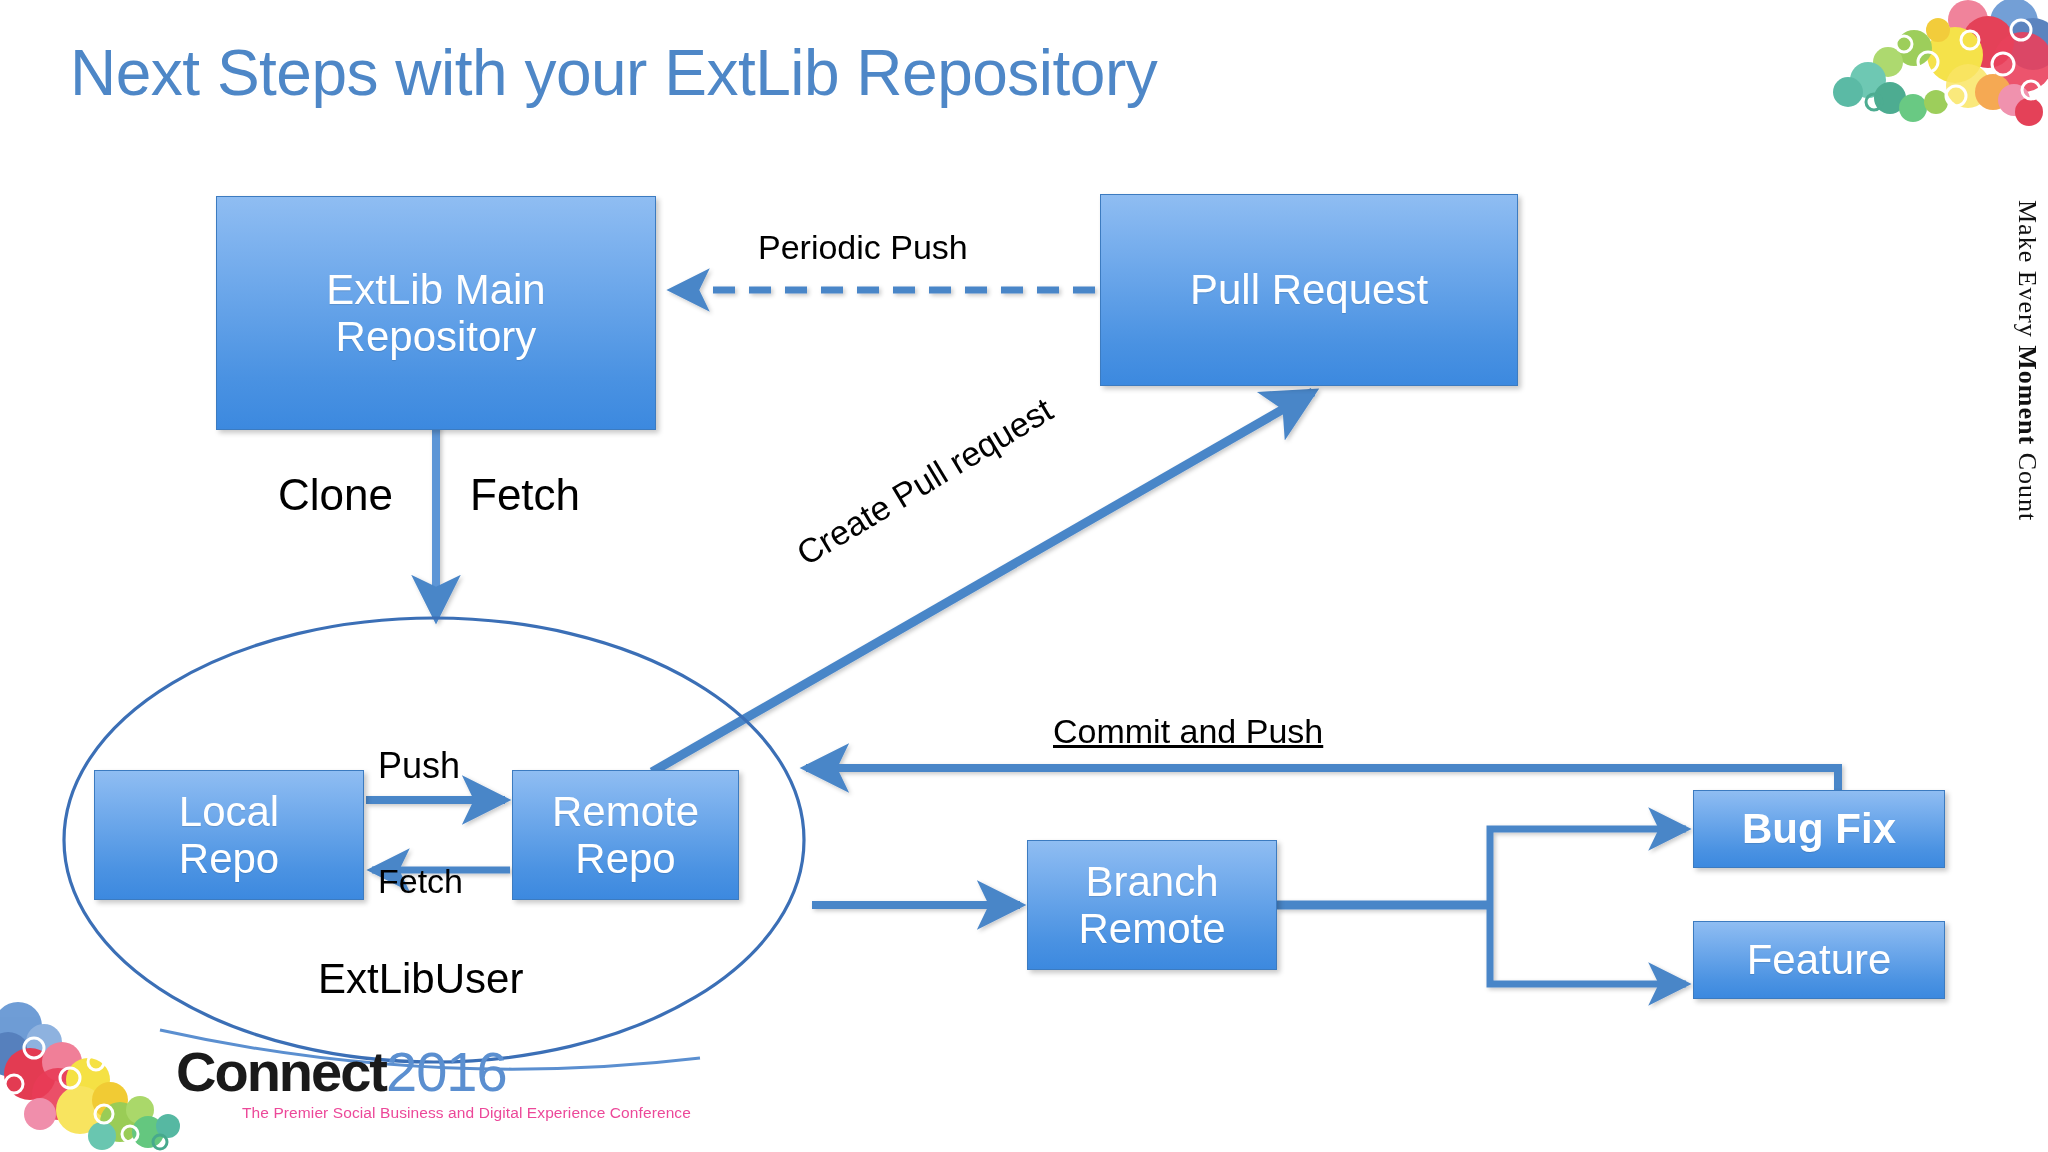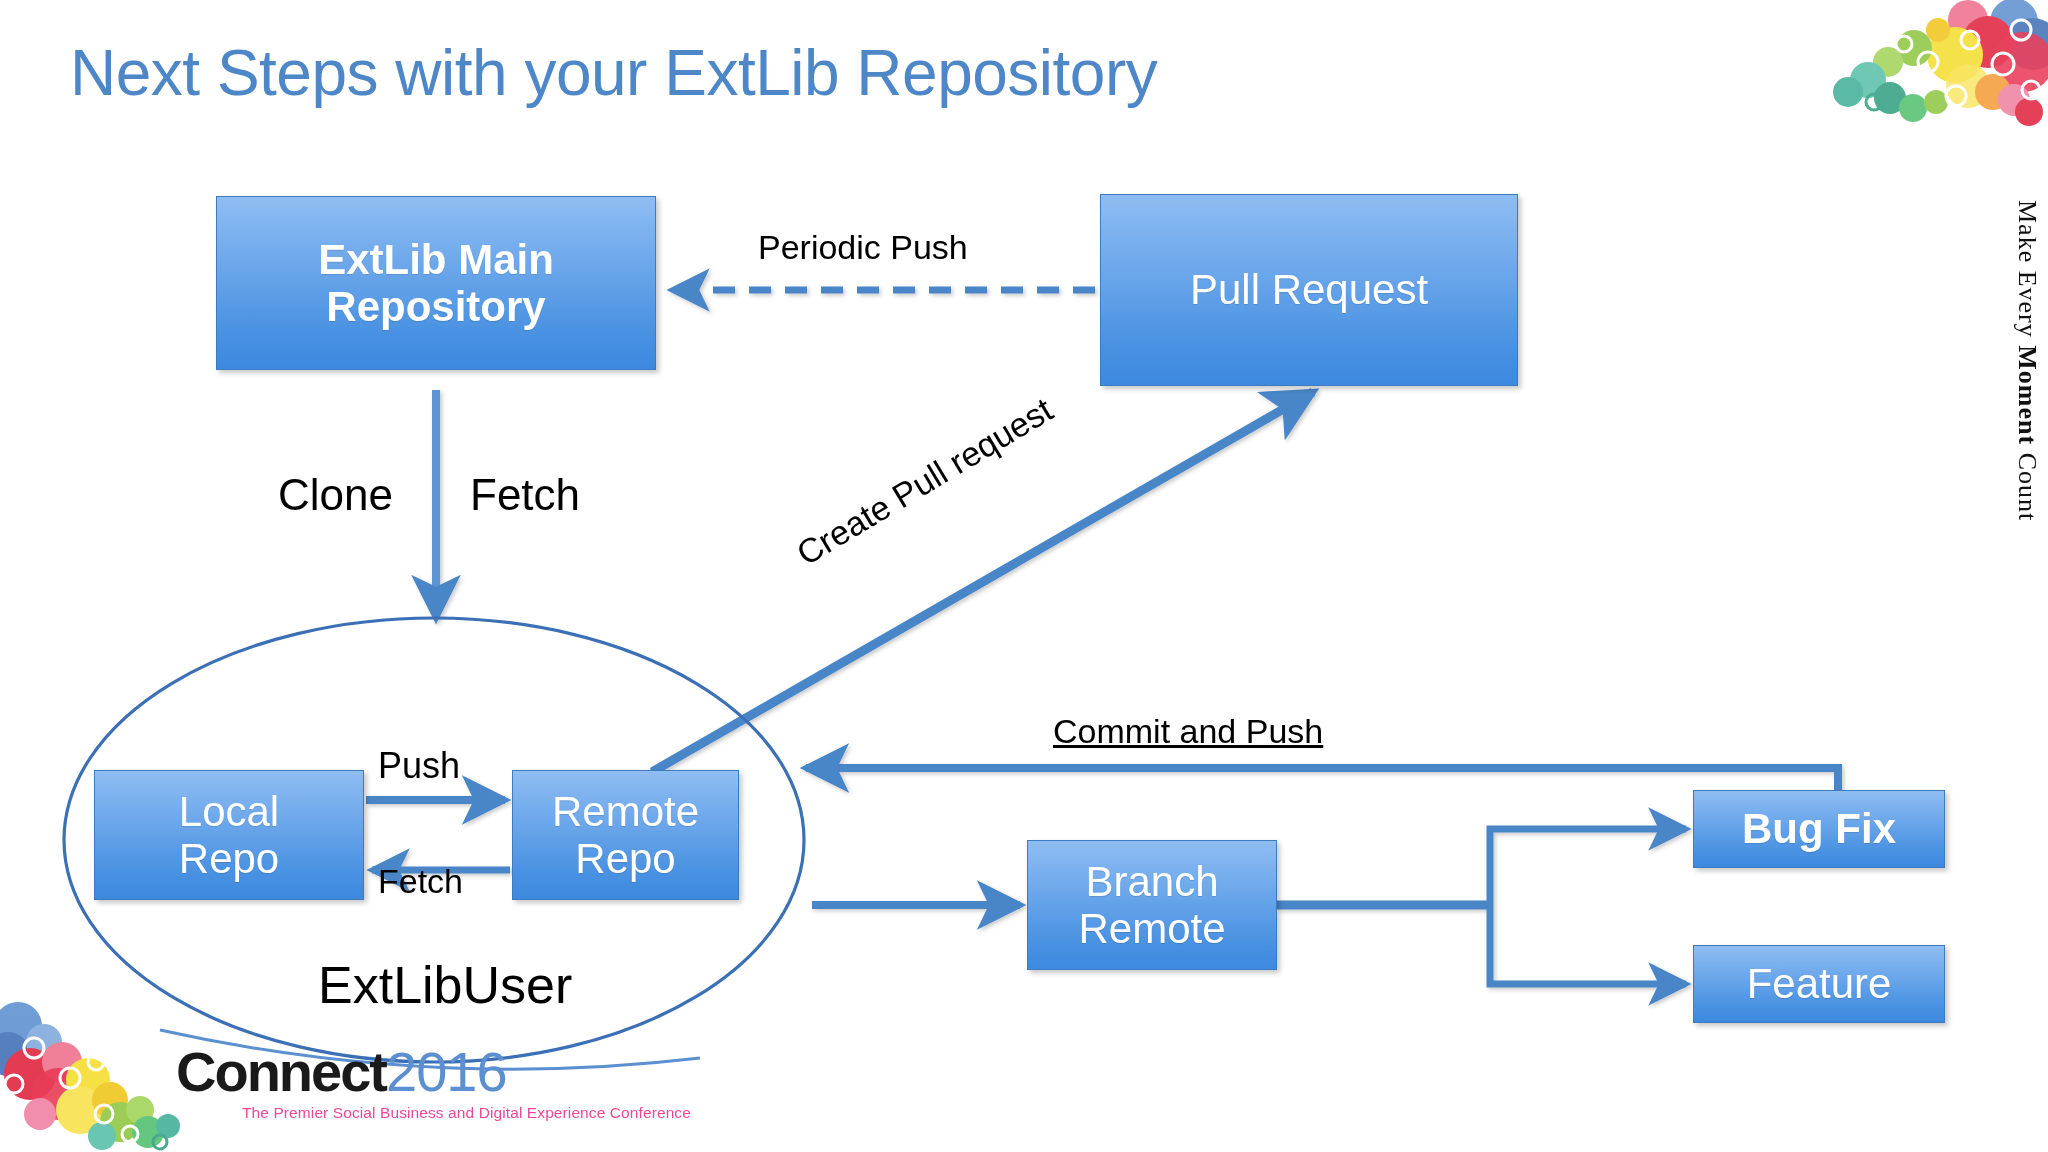--- a/index.html
+++ b/index.html
@@ -82,41 +82,41 @@
     display: flex;
     align-items: center;
     justify-content: center;
     text-align: center;
     line-height: 1.12;
     font-size: 42px;
     font-weight: normal;
     text-shadow: 0 1px 1px rgba(0,0,0,0.12);
   }
 
-  #node-extlib-main { left: 216px; top: 196px;  width: 440px; height: 174px; font-weight: bold; }
+  #node-extlib-main { left: 216px; top: 196px;  width: 440px; height: 234px; }
   #node-pull-request{ left: 1100px; top: 194px; width: 418px; height: 192px; }
   #node-local-repo  { left: 94px;  top: 770px;  width: 270px; height: 130px; }
   #node-remote-repo { left: 512px; top: 770px;  width: 227px; height: 130px; }
   #node-branch-master{left: 1027px;top: 840px;  width: 250px; height: 130px; }
   #node-bug-fix     { left: 1693px;top: 790px;  width: 252px; height: 78px; font-weight: bold;  }
-  #node-feature     { left: 1693px;top: 945px;  width: 252px; height: 78px; text-align: right;  }
+  #node-feature     { left: 1693px;top: 921px;  width: 252px; height: 78px; text-align: right;  }
 
   
   .edge-label {
     position: absolute;
     color: #000000;
     font-size: 32px;
     white-space: nowrap;
   }
   #label-periodic-push { left: 758px; top: 228px; font-size: 34px; }
   #label-clone         { left: 278px; top: 470px; font-size: 44px; }
   #label-fetch-top     { left: 470px; top: 470px; font-size: 44px; }
   #label-push          { left: 378px; top: 745px; font-size: 36px; }
   #label-fetch-bottom  { left: 378px; top: 862px; font-size: 34px; }
-  #label-extlibuser    { left: 318px; top: 955px; font-size: 52px; }
+  #label-extlibuser    { left: 318px; top: 955px; font-size: 42px; }
   #label-commit-push   { left: 1053px; top: 712px; font-size: 34px; text-decoration: underline; }
   #label-create-pr {
     left: 790px;
     top: 540px;
     font-size: 34px;
     transform: rotate(-31deg);
     transform-origin: left top;
   }
 
   

